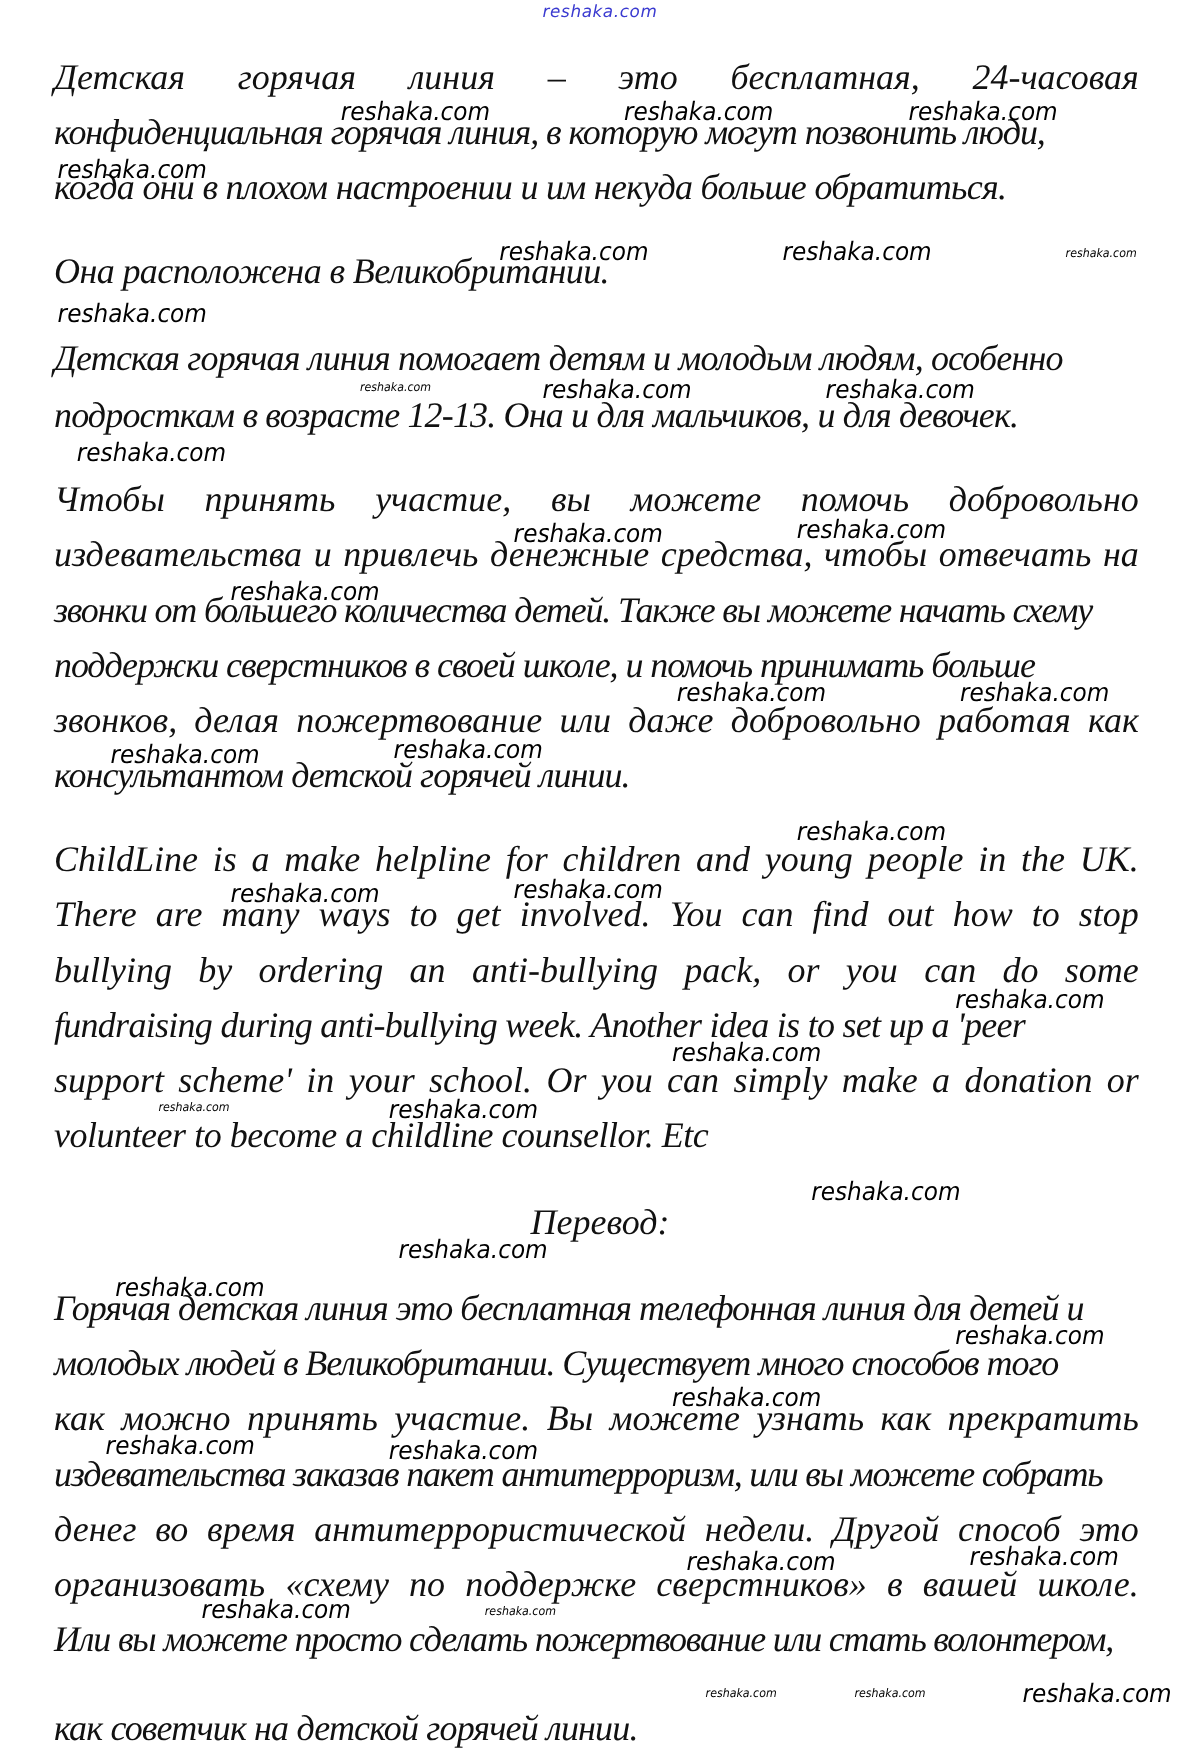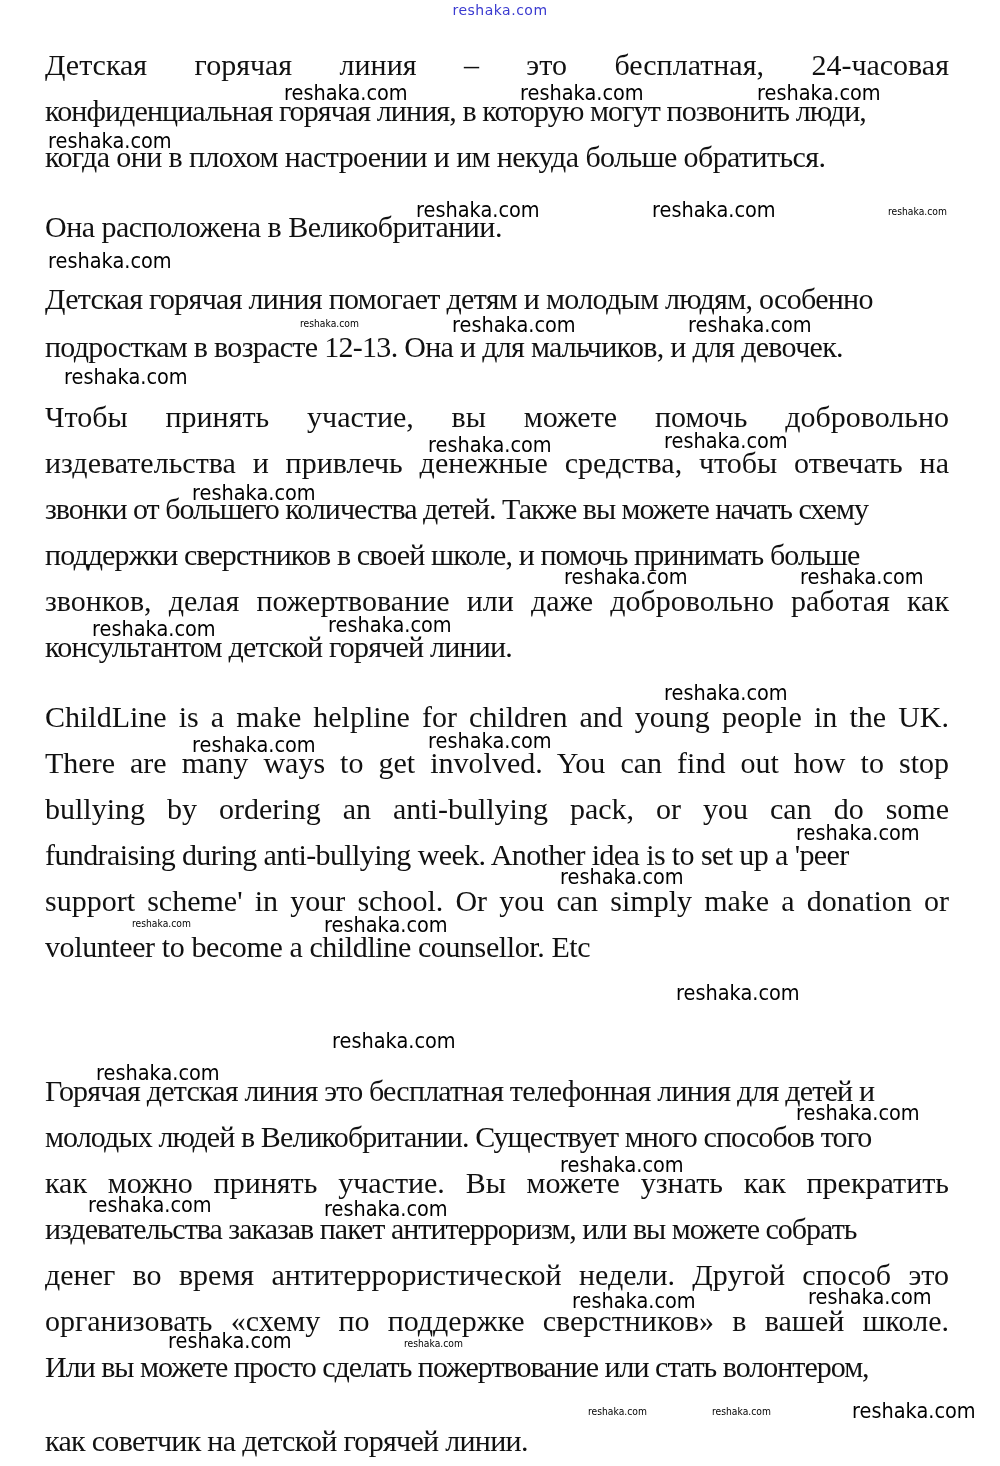--- a/index.html
+++ b/index.html
@@ -1,17 +1,17 @@
 <!DOCTYPE html>
 <html><head>
 <meta charset="utf-8">
 <style>
   html, body { margin: 0; padding: 0; background: #ffffff; }
   body { width: 1000px; height: 1466px; position: relative; overflow: hidden; }
-  .page { position: absolute; left: 0; top: 0; width: 920px; height: 1466px; }
+  .page { position: absolute; left: 0; top: 0; width: 920px; height: 1466px; font-style: italic; }
   .top-wm {
     position: absolute; top: 2px; left: 0; width: 1000px; text-align: center;
     font-family: "DejaVu Sans", sans-serif; font-size: 14px; color: #3a3ad0;
     letter-spacing: 0.5px;
   }
   .line {
     position: absolute; left: 45px; width: 904px;
     font-family: "Liberation Serif", serif; font-size: 30px; color: #111;
     white-space: nowrap; line-height: 34px; transform-origin: left top;
   }
@@ -54,20 +54,21 @@
 
   <div>
     <div class="line just" style="top:700px">ChildLine is a make helpline for children and young people in the UK.</div>
     <div class="line just" style="top:746px">There are many ways to get involved. You can find out how to stop</div>
     <div class="line just" style="top:792px">bullying by ordering an anti-bullying pack, or you can do some</div>
     <div class="line" style="top:838px;letter-spacing:-0.6px">fundraising during anti-bullying week. Another idea is to set up a 'peer</div>
     <div class="line just" style="top:884px">support scheme' in your school. Or you can simply make a donation or</div>
     <div class="line" style="top:930px;letter-spacing:-0.4px">volunteer to become a childline counsellor. Etc</div>
   </div>
 
+  <div class="line center" style="top:1002px">Перевод:</div>
 
   <div>
     <div class="line" style="top:1074px;letter-spacing:-0.8px">Горячая детская линия это бесплатная телефонная линия для детей и</div>
     <div class="line" style="top:1120px;letter-spacing:-0.9px">молодых людей в Великобритании. Существует много способов того</div>
     <div class="line just" style="top:1166px">как можно принять участие. Вы можете узнать как прекратить</div>
     <div class="line" style="top:1212px;letter-spacing:-1px">издевательства заказав пакет антитерроризм, или вы можете собрать</div>
     <div class="line just" style="top:1258px">денег во время антитеррористической недели. Другой способ это</div>
     <div class="line just" style="top:1304px">организовать «схему по поддержке сверстников» в вашей школе.</div>
     <div class="line" style="top:1350px;letter-spacing:-1px">Или вы можете просто сделать пожертвование или стать волонтером,</div>
     <div class="line" style="top:1424px;letter-spacing:-0.7px">как советчик на детской горячей линии.</div>

